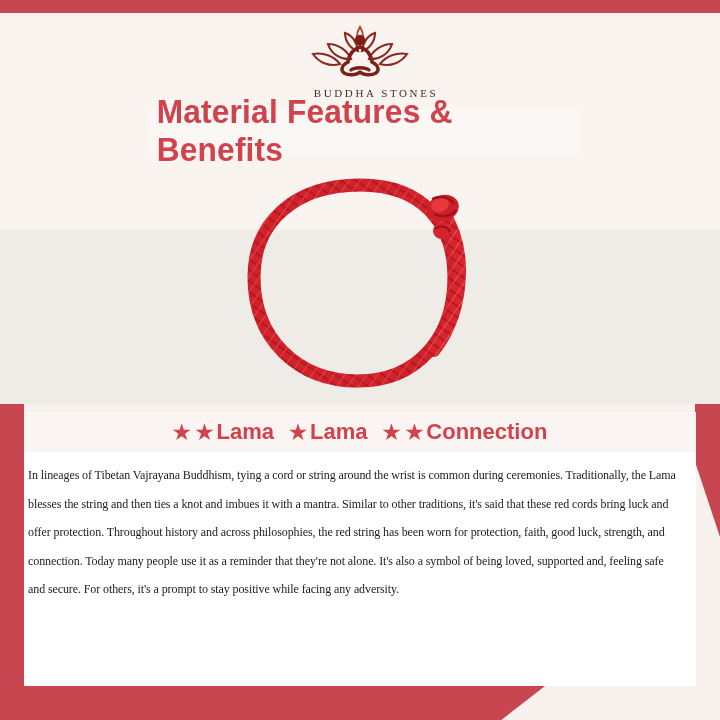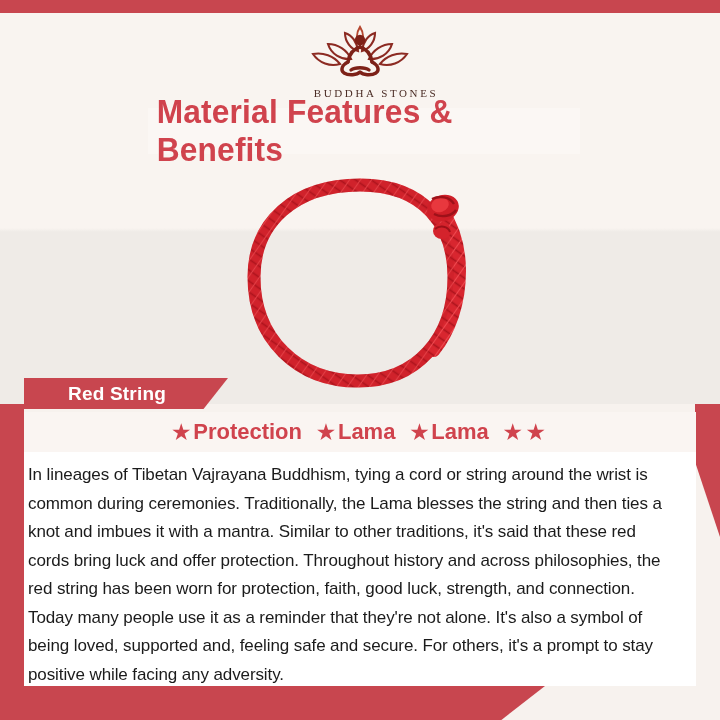--- a/index.html
+++ b/index.html
@@ -106,22 +106,22 @@
 
   
   .body-copy{
     position:absolute;left:24px;top:452px;width:672px;height:234px;
     background:#ffffff;
     padding:9px 16px 0 4px;
     box-sizing:border-box;
   }
   .body-copy p{
     margin:0;
-    font-family:Liberation Sans, sans-serif;
-    font-size:17px;line-height:28.5px;color:#1b1b1b;
+    font-family:Liberation Serif, serif;
+    font-size:12px;line-height:28.5px;color:#1b1b1b;
     letter-spacing:-.1px;
     text-align:left;
   }
 </style>
 </head>
 <body>
 
 <div class="page">
 
   <div class="top-strip"></div>
@@ -193,42 +193,39 @@
             <path d="M206 41 C214 45 224 43 228 37" stroke="#9d1119" stroke-width="2.4" fill="none"></path>
             <ellipse cx="214" cy="58" rx="9" ry="8" fill="#d4232c"></ellipse>
             <path d="M207 56 C212 52 220 53 222 59" stroke="#9d1119" stroke-width="2" fill="none"></path>
           </g>
         </svg>
       </span>
     </div>
 
   </div>
 
-  <div class="ribbon">
-    <span>Red String</span>
-  </div>
 
   <div class="benefits">
     <div class="benefit">
       <span class="star">★</span>
-      <span class="bl">Protection</span>
     </div>
     <div class="benefit">
       <span class="star">★</span>
       <span class="bl">Lama</span>
     </div>
     <div class="benefit">
       <span class="star">★</span>
       <span class="bl">Lama</span>
     </div>
     <div class="benefit">
       <span class="star">★</span>
     </div>
     <div class="benefit">
       <span class="star">★</span>
+      <span class="bl">Connection</span>
     </div>
   </div>
 
   <div class="body-copy">
     <p>In lineages of Tibetan Vajrayana Buddhism, tying a cord or string around the wrist is common during ceremonies. Traditionally, the Lama blesses the string and then ties a knot and imbues it with a mantra. Similar to other traditions, it's said that these red cords bring luck and offer protection. Throughout history and across philosophies, the red string has been worn for protection, faith, good luck, strength, and connection. Today many people use it as a reminder that they're not alone. It's also a symbol of being loved, supported and, feeling safe and secure. For others, it's a prompt to stay positive while facing any adversity.</p>
   </div>
 
 </div>
 
 </body></html>

